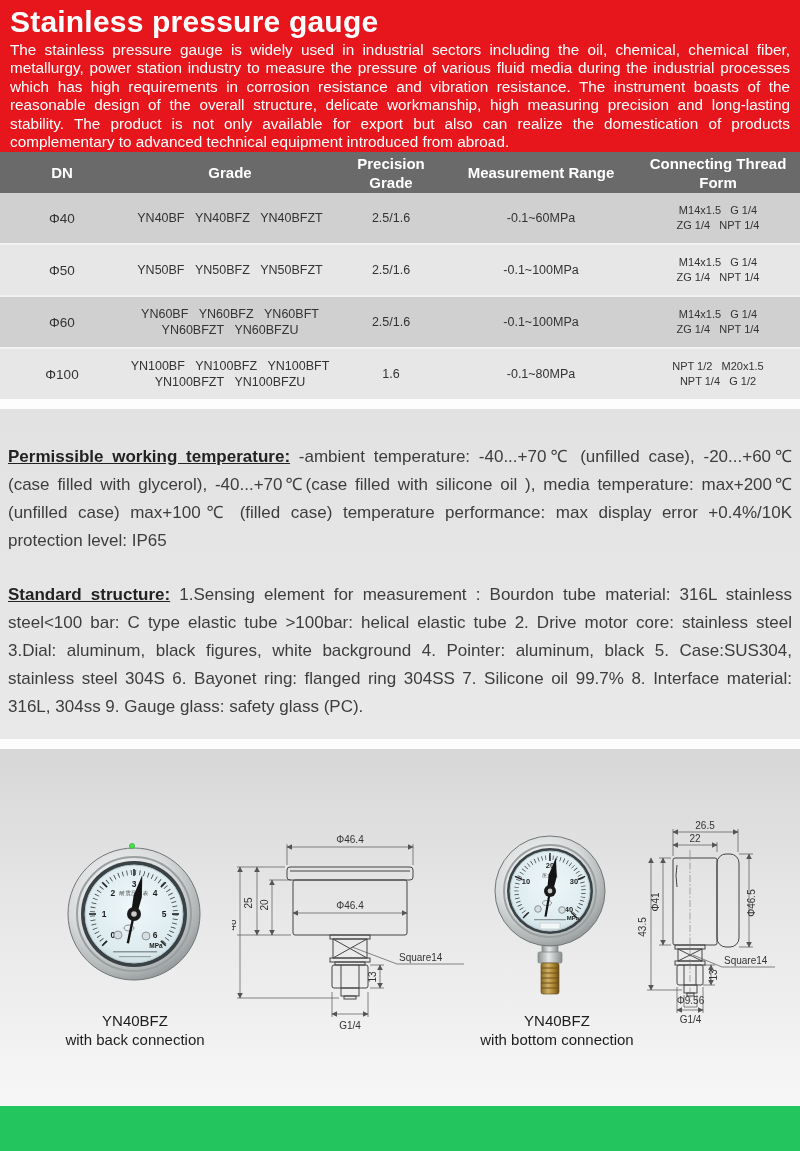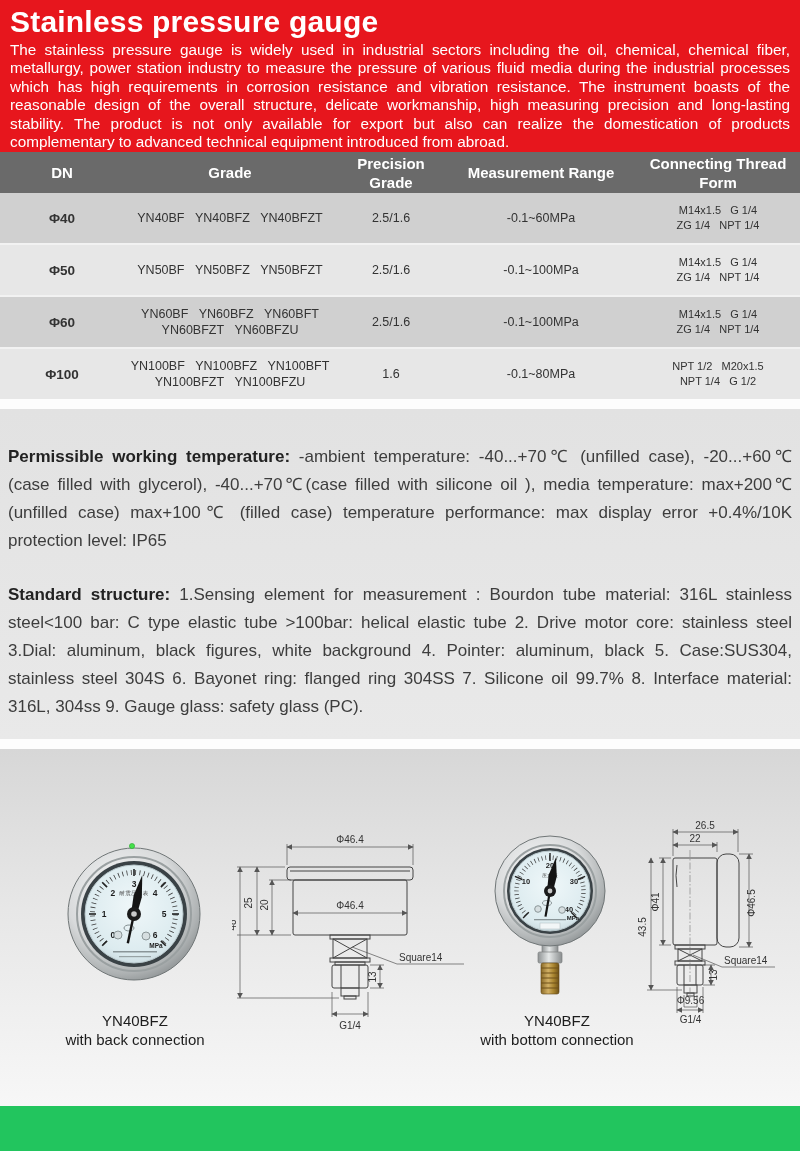--- a/index.html
+++ b/index.html
@@ -10,32 +10,32 @@
   .hdr h1{margin:0 0 2px 0;font-size:30px;line-height:34px;font-weight:bold;letter-spacing:.2px;}
   .hdr p{margin:0;font-size:15.3px;line-height:18.4px;text-align:justify;}
   
   table.spec{width:800px;border-collapse:collapse;table-layout:fixed;}
   table.spec th{background:#6a6a6a;color:#fff;font-size:15px;font-weight:bold;
                 height:41px;line-height:19px;text-align:center;vertical-align:middle;padding:0 6px;}
   table.spec td{height:50px;text-align:center;vertical-align:middle;color:#333;padding:0 4px;}
   tr.dark td{background:#d0d0d0;}
   tr.light td{background:#e7e7e7;}
   tbody tr + tr td{border-top:2px solid #f2f2f2;}
-  td.dn{font-size:13.5px;font-weight:bold;}
+  td.dn{font-size:13.5px;}
   td.model span, td.thread span{display:block;}
   td.model{font-size:12.5px;line-height:16px;}
   td.prec, td.range{font-size:12.5px;}
   td.thread{font-size:11px;line-height:15px;}
   .gap{height:10px;background:#fdfdfd;}
   
   .specs{height:330px;box-sizing:border-box;background:linear-gradient(180deg,#e2e2e2,#e9e9e9);
          padding:34px 8px 0 8px;color:#3d3d3d;}
   .specs p{margin:0;font-size:17px;line-height:28px;text-align:justify;}
   .specs p + p{margin-top:26px;}
-  .specs b{color:#222;}
+  .specs b{color:#222;text-decoration:underline;}
   
   .figures{height:357px;position:relative;
            background:linear-gradient(180deg,#d7d7d7 0%,#e7e7e7 45%,#f7f7f7 100%);}
   .figures svg{position:absolute;}
   .cap{position:absolute;width:200px;text-align:center;color:#1c1c1c;
        font-size:15px;line-height:19px;}
   .cap1{left:35px;top:262px;}
   .cap2{left:457px;top:262px;}
   .dsvg text{fill:#333;font-size:10px;font-family:"Liberation Sans",sans-serif;}
   .dsvg .dim{stroke:#555;stroke-width:.7;fill:none;}

